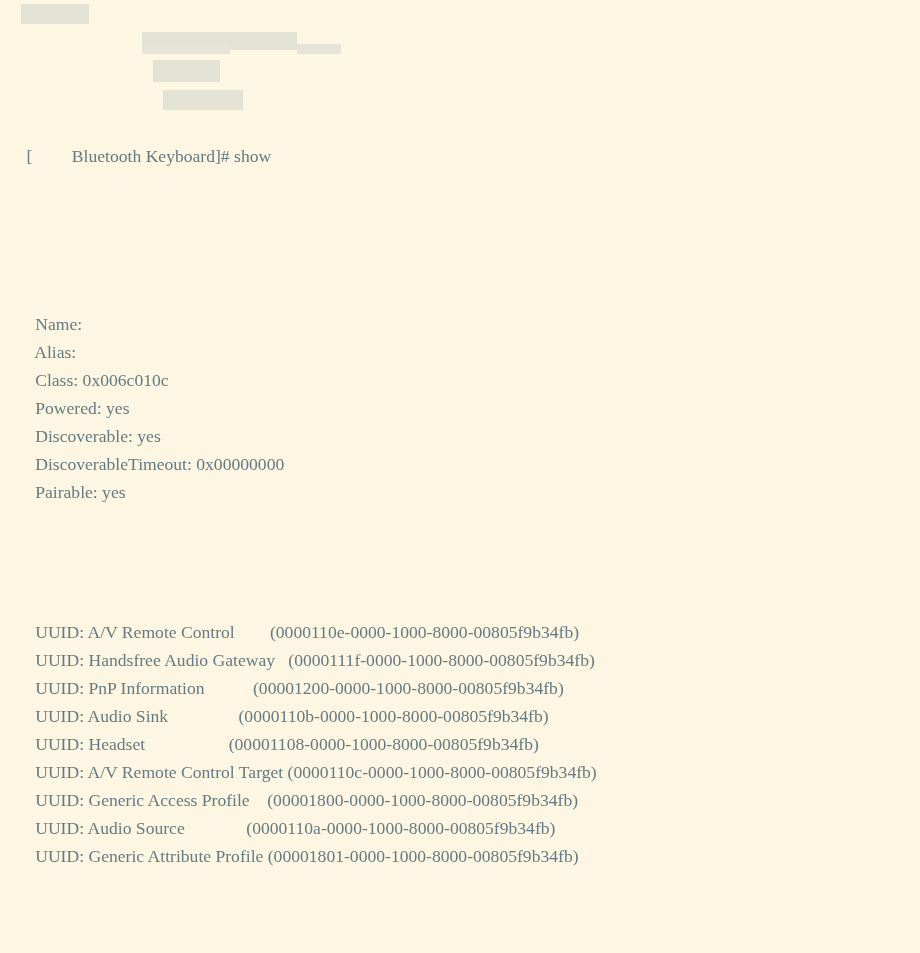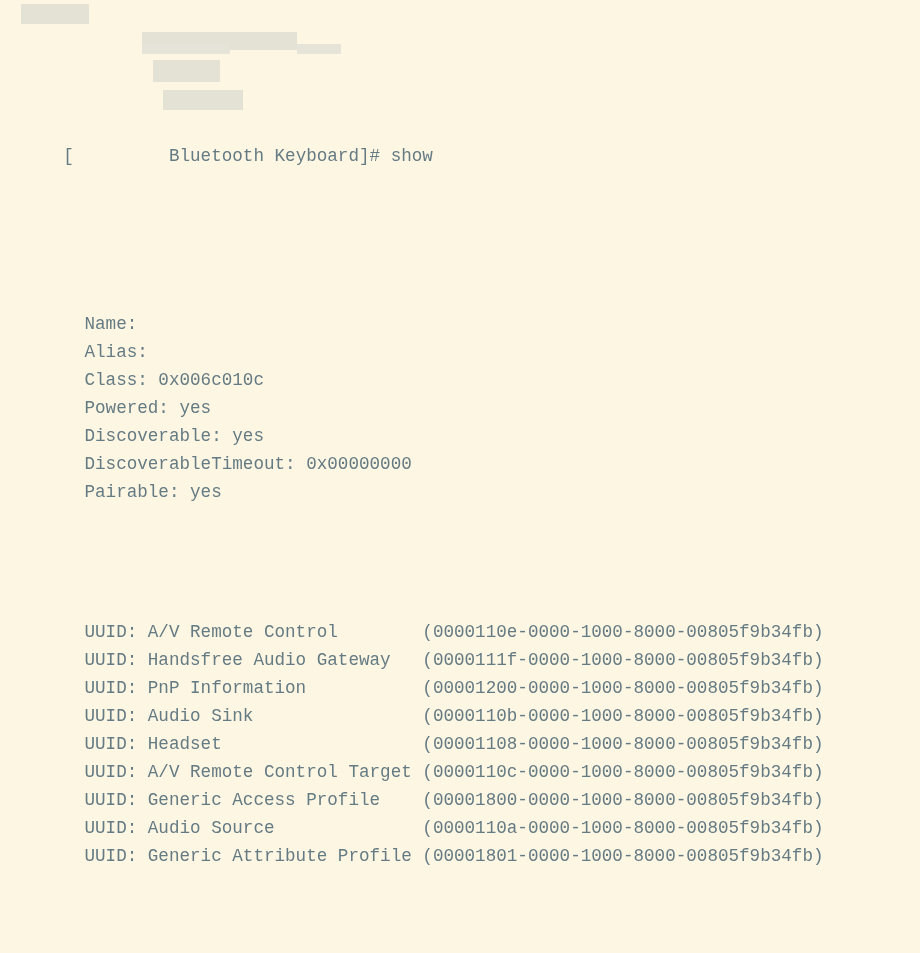--- a/index.html
+++ b/index.html
@@ -6,21 +6,21 @@
   html, body {
     margin: 0;
     padding: 0;
     background: #fdf6e3;
   }
   #terminal {
     position: relative;
     width: 920px;
     height: 879px;
     background: #fdf6e3;
-    font-family: Liberation Mono, monospace;
+    font-family: Liberation Serif, serif;
     font-size: 17.6px;
     line-height: 28px;
     color: #657b83;
     overflow: hidden;
     -webkit-font-smoothing: antialiased;
   }
   #screen {
     position: absolute;
     left: 0;
     top: 0;

